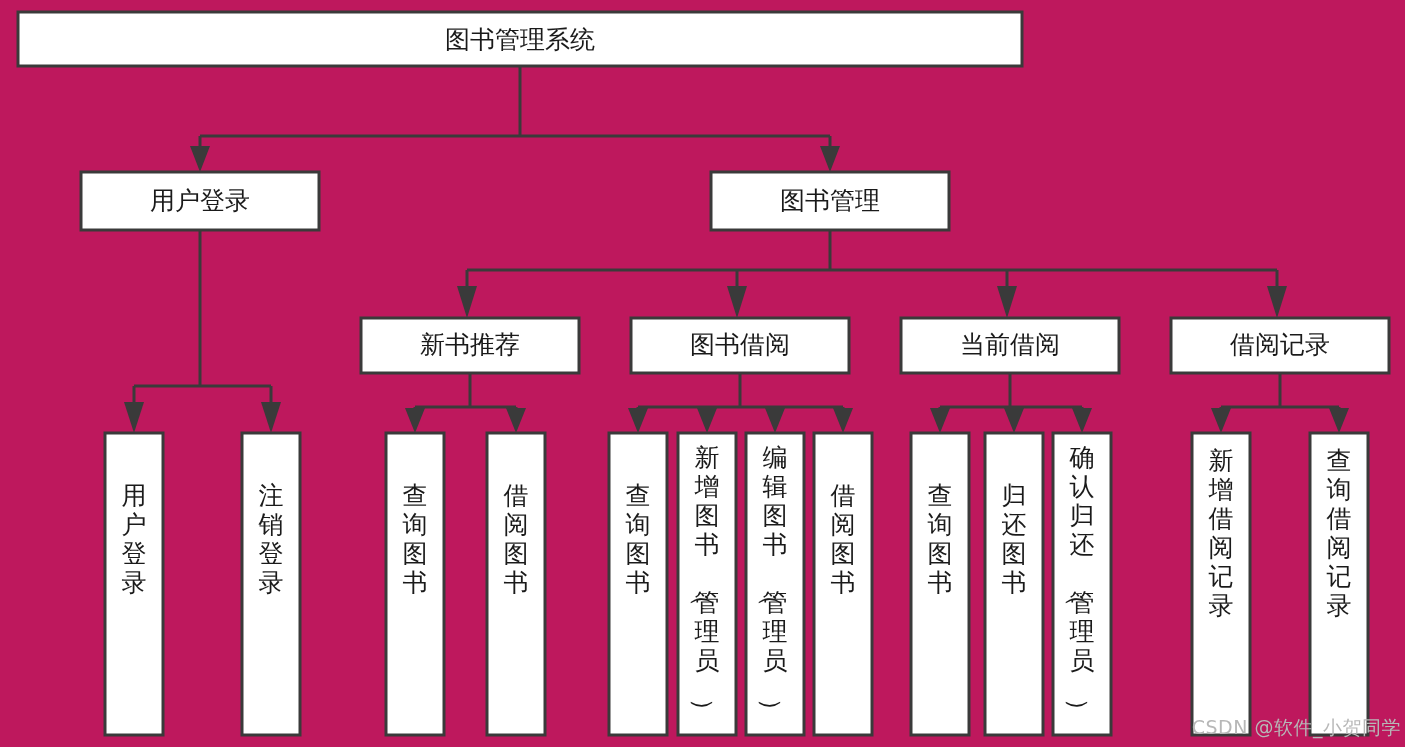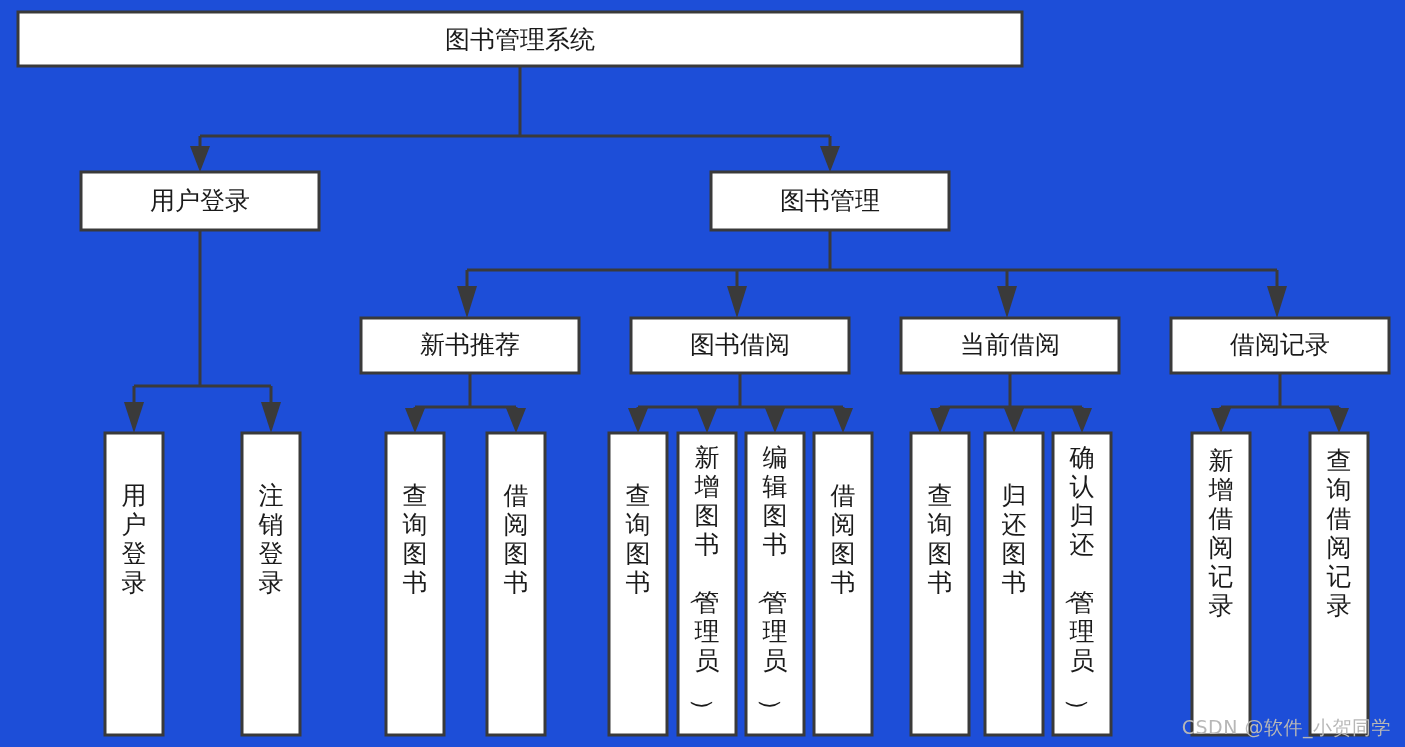--- a/index.html
+++ b/index.html
@@ -8,21 +8,21 @@
     padding: 0;
     background: #ffffff;
   }
   body {
     font-family: "DejaVu Sans", "Liberation Sans", sans-serif;
   }
   #diagram-root {
     position: relative;
     width: 1405px;
     height: 747px;
-    background: #1d4ed8;
+    background: #be185d;
     overflow: hidden;
   }
   svg#tree-svg {
     position: absolute;
     left: 0;
     top: 0;
     width: 1405px;
     height: 747px;
     display: block;
   }
@@ -49,21 +49,21 @@
     dominant-baseline: middle;
   }
   .node-label-v {
     fill: #1a1a1a;
     font-family: "DejaVu Sans", "Liberation Sans", sans-serif;
     font-size: 25px;
     text-anchor: middle;
   }
   .watermark-text {
     position: absolute;
-    right: 14px;
+    right: 4px;
     bottom: 6px;
     font-family: "DejaVu Sans", "Liberation Sans", sans-serif;
     font-size: 19px;
     color: #b7b7b7;
     white-space: nowrap;
     letter-spacing: 0.5px;
     pointer-events: none;
   }
 </style>
 </head>

